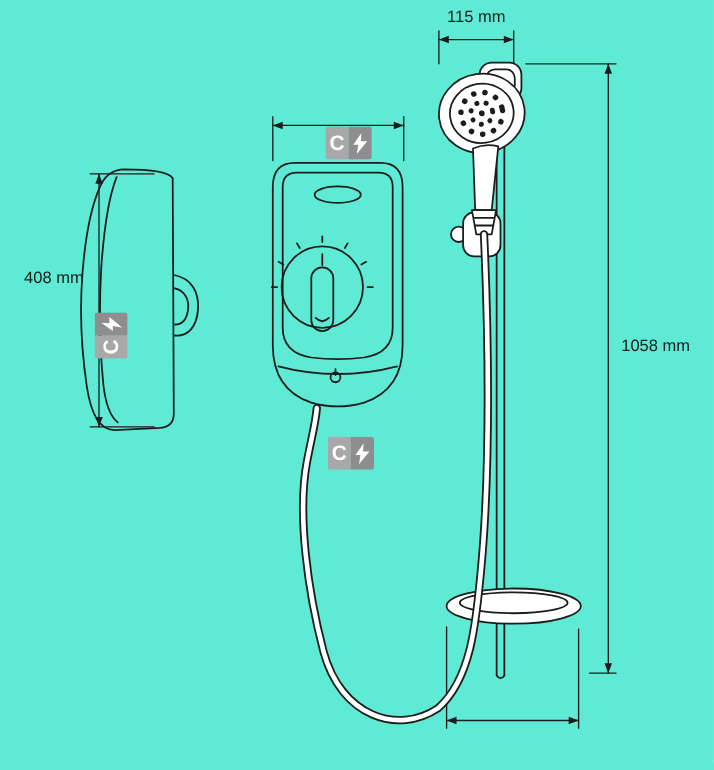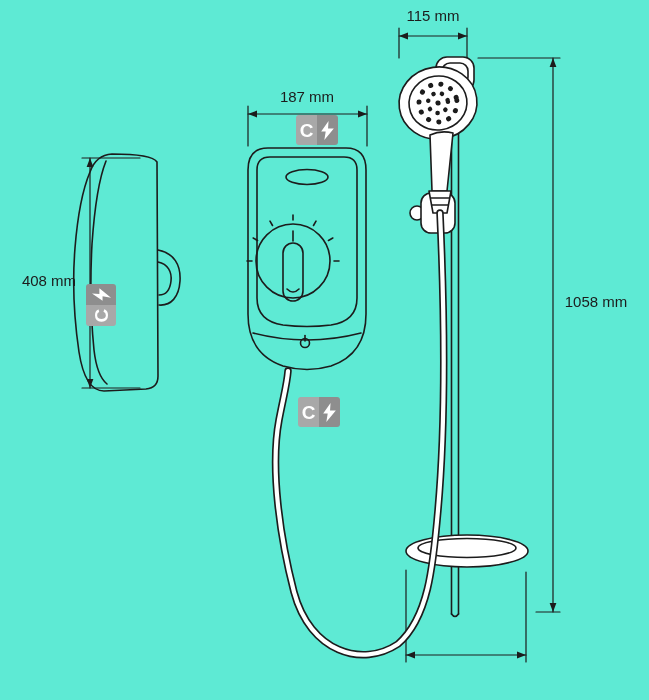--- a/index.html
+++ b/index.html
@@ -141,23 +141,22 @@
       </g>
 
       <g>
         <path d="M 440,213 C 444,300 446,420 438,510 C 433,568 428,618 398,644 C 362,668 310,652 294,592 C 280,538 270,468 279,420 C 284,394 287,384 288,371" stroke-width="7.5"></path>
         <path d="M 440,213 C 444,300 446,420 438,510 C 433,568 428,618 398,644 C 362,668 310,652 294,592 C 280,538 270,468 279,420 C 284,394 287,384 288,371" stroke="#ffffff" stroke-width="4.2"></path>
       </g>
     </g>
   </svg>
 
   <div class="dim-label" style="left:399px; top:7px; width:68px;">115 mm</div>
-  <div class="dim-label" style="left:247px; top:88px; width:120px;">187 mm</div>
-  <div class="dim-label" style="left:14px; top:272px; width:70px;">408 mm</div>
-  <div class="dim-label" style="left:556px; top:293px; width:80px;">1058 mm</div>
+  <div class="dim-label" style="left:14px; top:244px; width:70px;">408 mm</div>
+  <div class="dim-label" style="left:556px; top:306px; width:80px;">1058 mm</div>
 
   <div class="badge" style="left:296px; top:115px;">
     <span class="half c-half">C</span>
     <span class="half bolt-half">
       <svg class="bolt-svg" viewBox="0 0 12 18">
           <polygon points="7,0 0,10 4.3,10 3,18 12,7 6.5,7" fill="#ffffff"></polygon>
         </svg>
     </span>
   </div>
 

